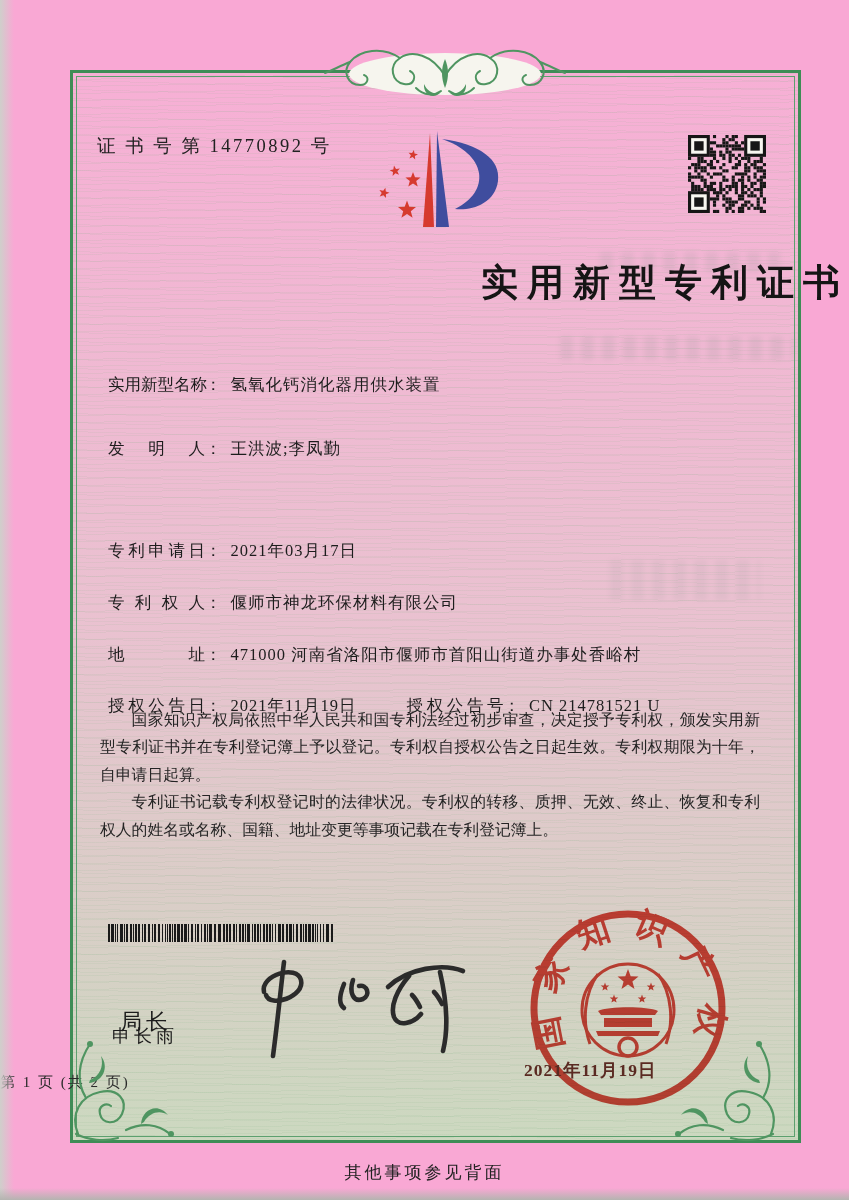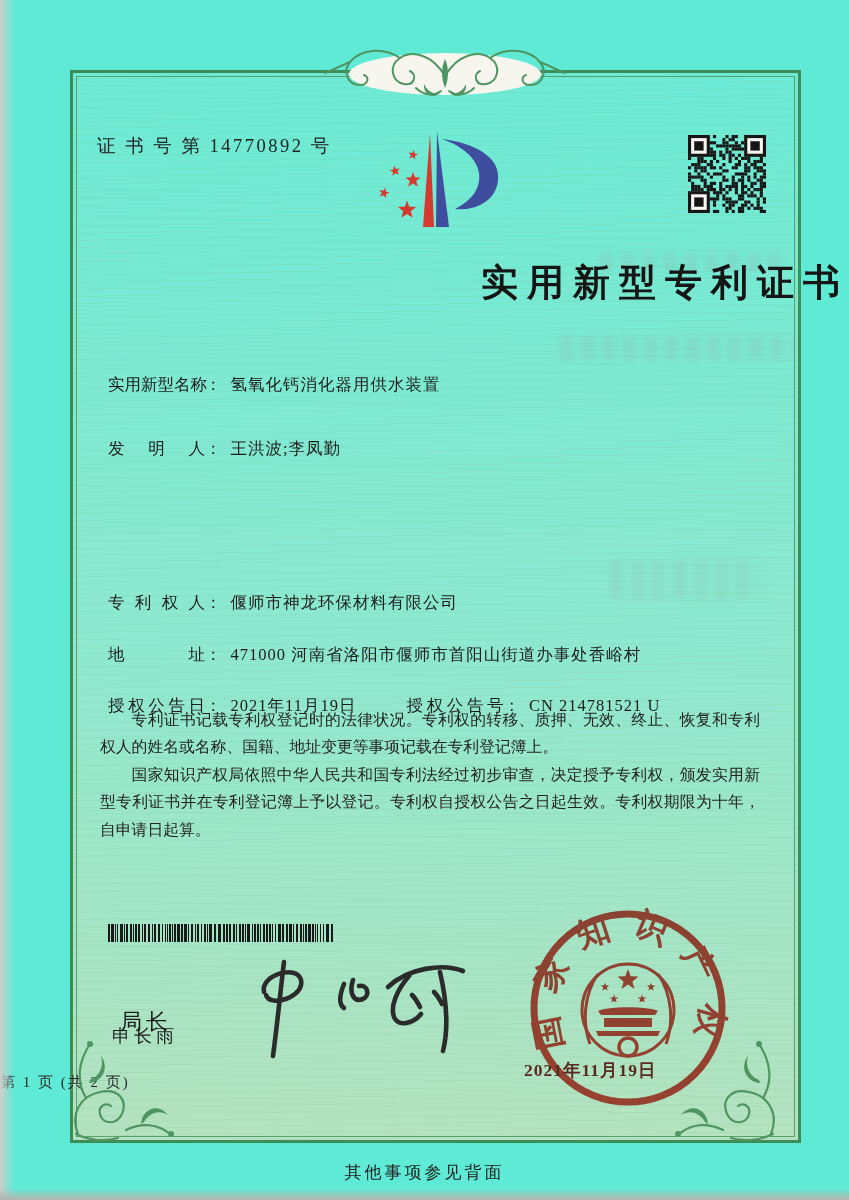--- a/index.html
+++ b/index.html
@@ -1,17 +1,17 @@
 <!DOCTYPE html>
 <html><head>
 <meta charset="utf-8">
 <style>
   html,body{margin:0;padding:0;background:#dcdcd8;}
   .page{position:relative;width:849px;height:1200px;margin:0 auto;overflow:hidden;
-        background:#5eead4;font-family:"Liberation Serif","DejaVu Serif",serif;color:#1c1c1c;}
+        background:#f9a8d4;font-family:"Liberation Serif","DejaVu Serif",serif;color:#1c1c1c;}
   
   .edge-left{position:absolute;left:0;top:0;bottom:0;width:14px;
         background:linear-gradient(90deg,#cfcfcb,rgba(207,207,203,0));}
   .edge-bottom{position:absolute;left:0;right:0;bottom:0;height:12px;
         background:linear-gradient(0deg,#b4b4b0,rgba(180,180,176,0));}
   
   .tint{position:absolute;left:72px;top:72px;width:727px;height:1069px;
         background:
           repeating-linear-gradient(179deg, rgba(120,175,125,0.10) 0 1px, rgba(120,175,125,0) 1px 7px),
           repeating-linear-gradient(181.5deg, rgba(110,170,120,0.08) 0 1px, rgba(110,170,120,0) 1px 9px),
@@ -382,34 +382,37 @@
     </svg>
 
   <div class="title">实用新型专利证书</div>
 
   <div class="frow r1">
     <span class="flabel">实用新型名称</span><span class="fcolon">：</span><span class="fvalue">氢氧化钙消化器用供水装置</span>
   </div>
   <div class="frow r2">
     <span class="flabel">发明人</span><span class="fcolon">：</span><span class="fvalue">王洪波;李凤勤</span>
   </div>
+  <div class="frow r4">
+    <span class="flabel">专利申请日</span><span class="fcolon">：</span><span class="fvalue">2021年03月17日</span>
+  </div>
   <div class="frow r5">
     <span class="flabel">专利权人</span><span class="fcolon">：</span><span class="fvalue">偃师市神龙环保材料有限公司</span>
   </div>
   <div class="frow r6">
     <span class="flabel">地址</span><span class="fcolon">：</span><span class="fvalue">471000 河南省洛阳市偃师市首阳山街道办事处香峪村</span>
   </div>
   <div class="frow r7">
     <span class="flabel">授权公告日</span><span class="fcolon">：</span><span class="fvalue">2021年11月19日</span>
     <span class="pair2"><span class="flabel">授权公告号</span><span class="fcolon">：</span><span class="fvalue">CN 214781521 U</span></span>
   </div>
 
   <div class="paras">
+    <p>国家知识产权局依照中华人民共和国专利法经过初步审查，决定授予专利权，颁发实用新型专利证书并在专利登记簿上予以登记。专利权自授权公告之日起生效。专利权期限为十年，自申请日起算。</p>
     <p>专利证书记载专利权登记时的法律状况。专利权的转移、质押、无效、终止、恢复和专利权人的姓名或名称、国籍、地址变更等事项记载在专利登记簿上。</p>
-    <p>国家知识产权局依照中华人民共和国专利法经过初步审查，决定授予专利权，颁发实用新型专利证书并在专利登记簿上予以登记。专利权自授权公告之日起生效。专利权期限为十年，自申请日起算。</p>
   </div>
 
   <svg class="barcode" id="barcode" width="228" height="18" viewBox="0 0 228 18">
       <rect x="0" y="0" width="2" height="18" fill="#1a1a1a"></rect>
       <rect x="3" y="0" width="3" height="18" fill="#1a1a1a"></rect>
       <rect x="7" y="0" width="1" height="18" fill="#1a1a1a"></rect>
       <rect x="9" y="0" width="1" height="18" fill="#1a1a1a"></rect>
       <rect x="12" y="0" width="3" height="18" fill="#1a1a1a"></rect>
       <rect x="16" y="0" width="1" height="18" fill="#1a1a1a"></rect>
       <rect x="18" y="0" width="2" height="18" fill="#1a1a1a"></rect>

